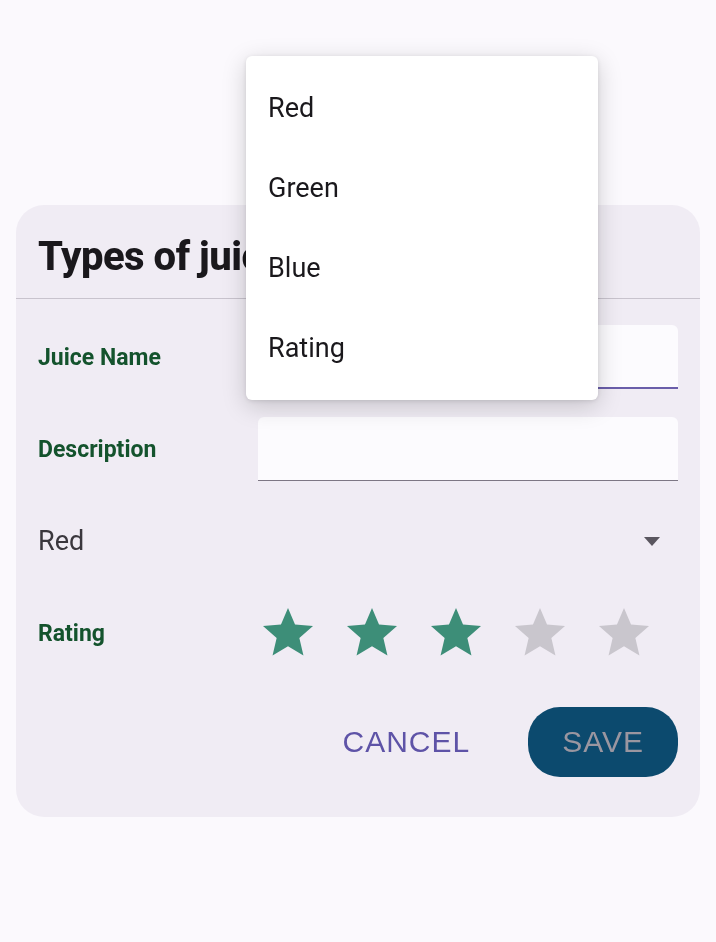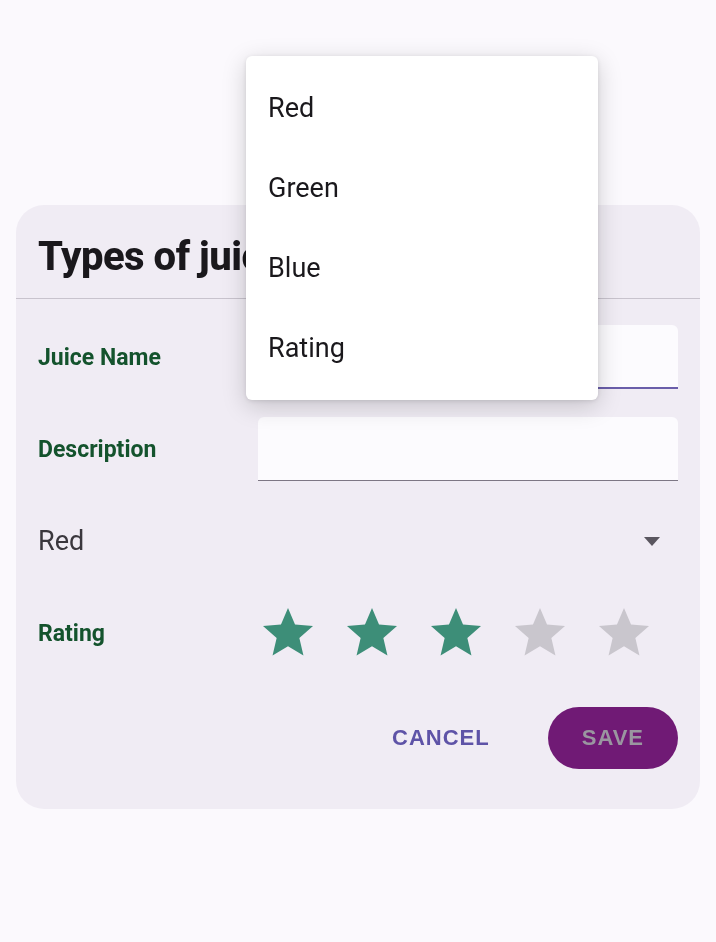--- a/index.html
+++ b/index.html
@@ -100,32 +100,32 @@
   .star.empty svg path  { fill: #c9c6cd; }
 
   .actions {
     display: flex;
     justify-content: flex-end;
     gap: 24px;
     margin-top: 40px;
     align-items: center;
   }
   .btn {
-    font-size: 22px;
-    font-weight: 700;
+    font-size: 30px;
+    font-weight: 400;
     letter-spacing: 1px;
     padding: 18px 34px;
     border-radius: 32px;
     border: none;
     cursor: pointer;
     background: transparent;
   }
   .btn-cancel { color: #5e53a7; }
   .btn-save {
-    background: #701a75;
+    background: #0c4a6e;
     color: #9a96a0;
     cursor: default;
     text-align: right;
   }
 
   
   .dropdown-menu {
     position: absolute;
     left: 246px;
     top: 56px;

